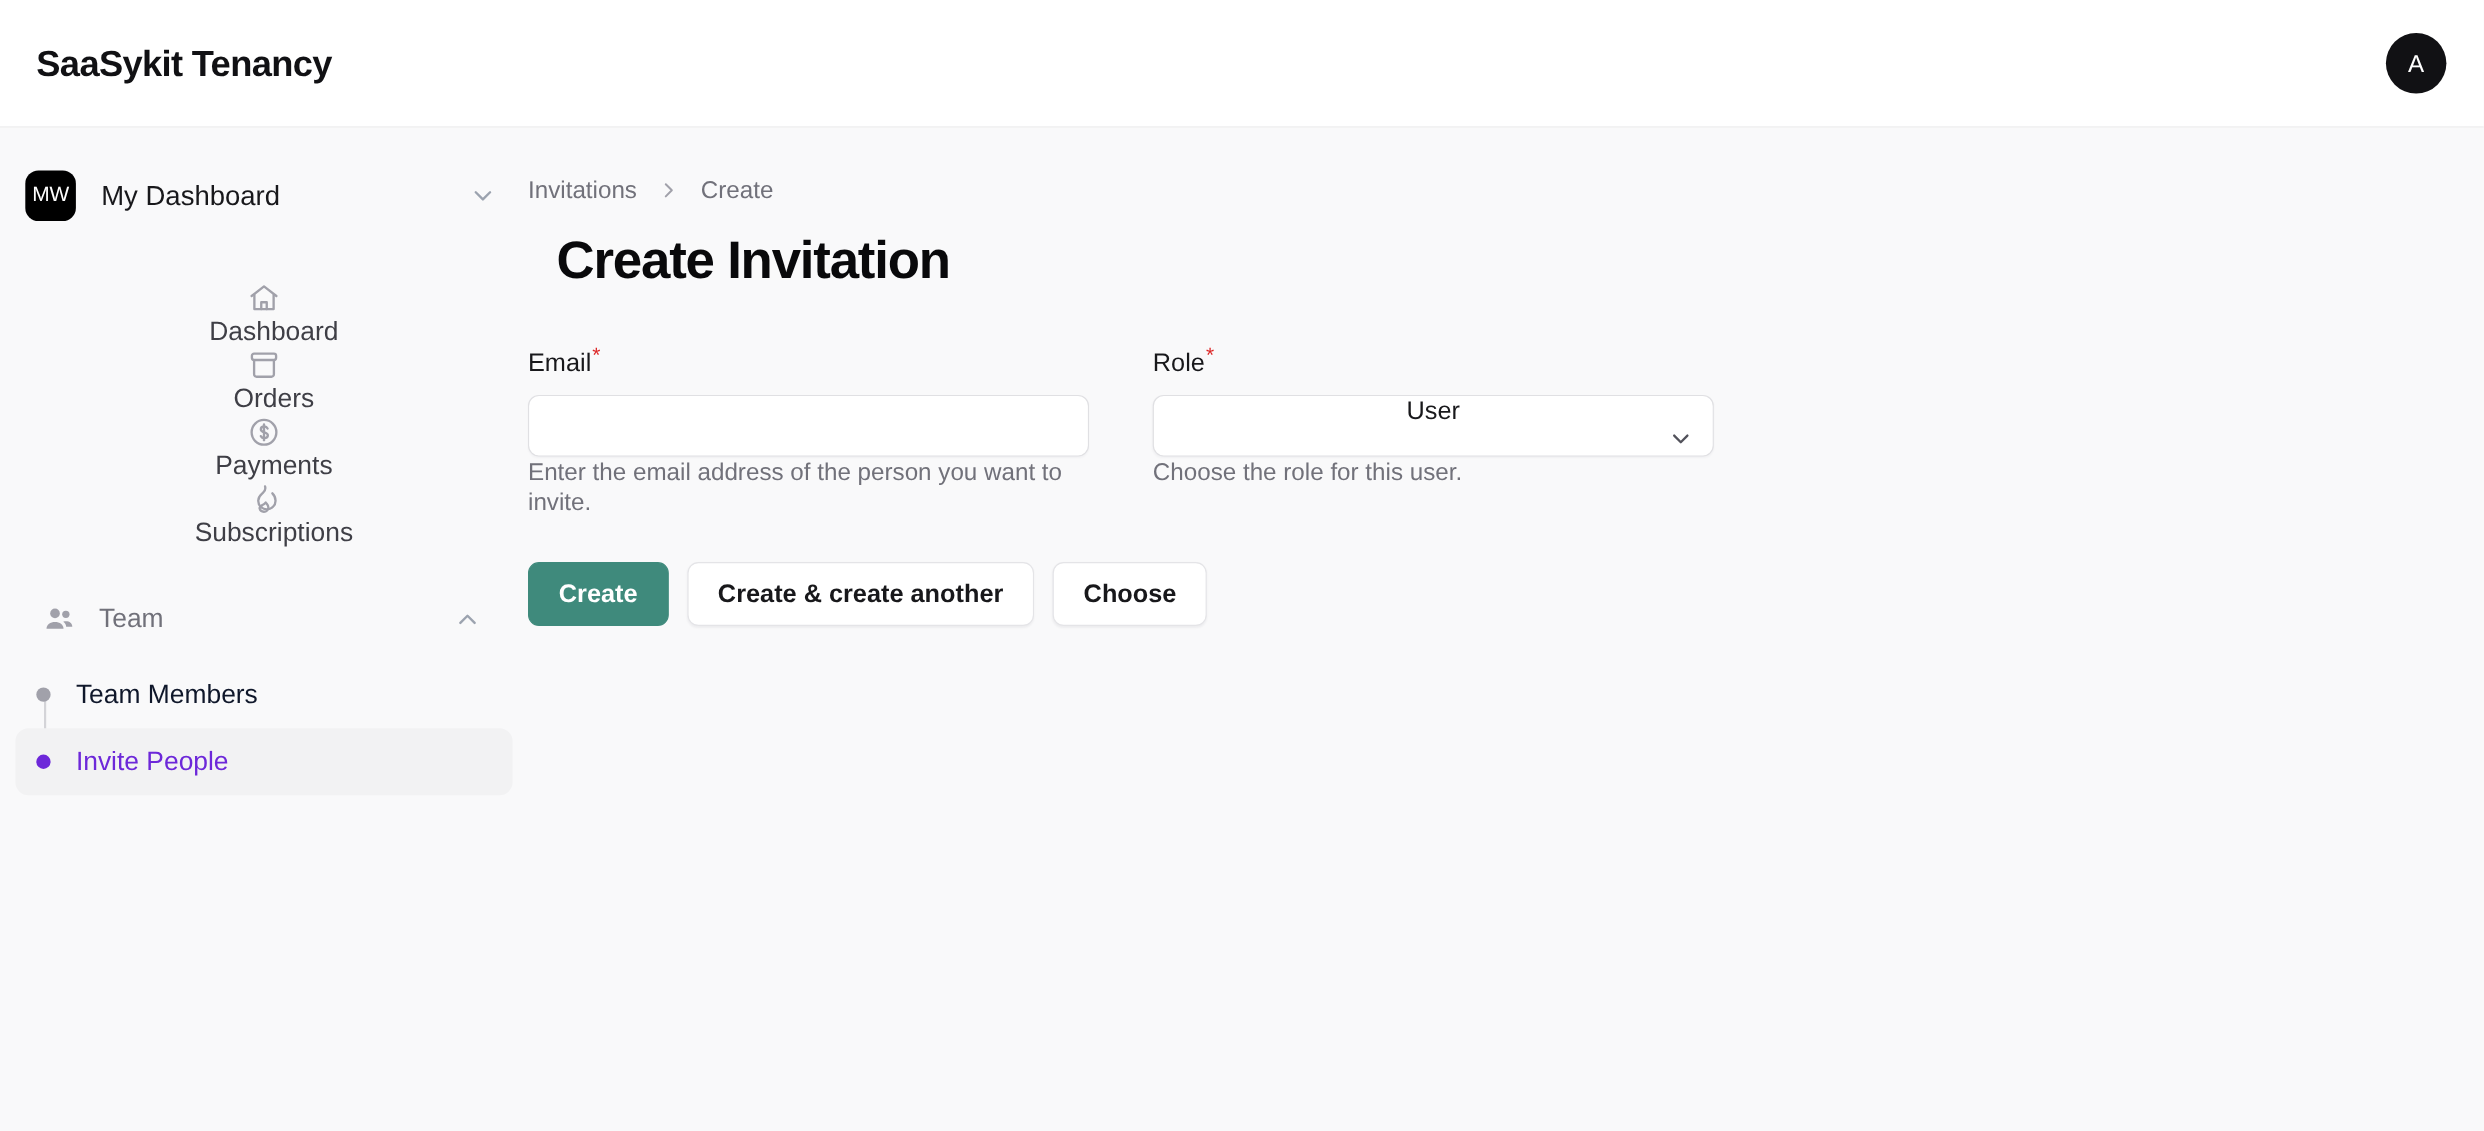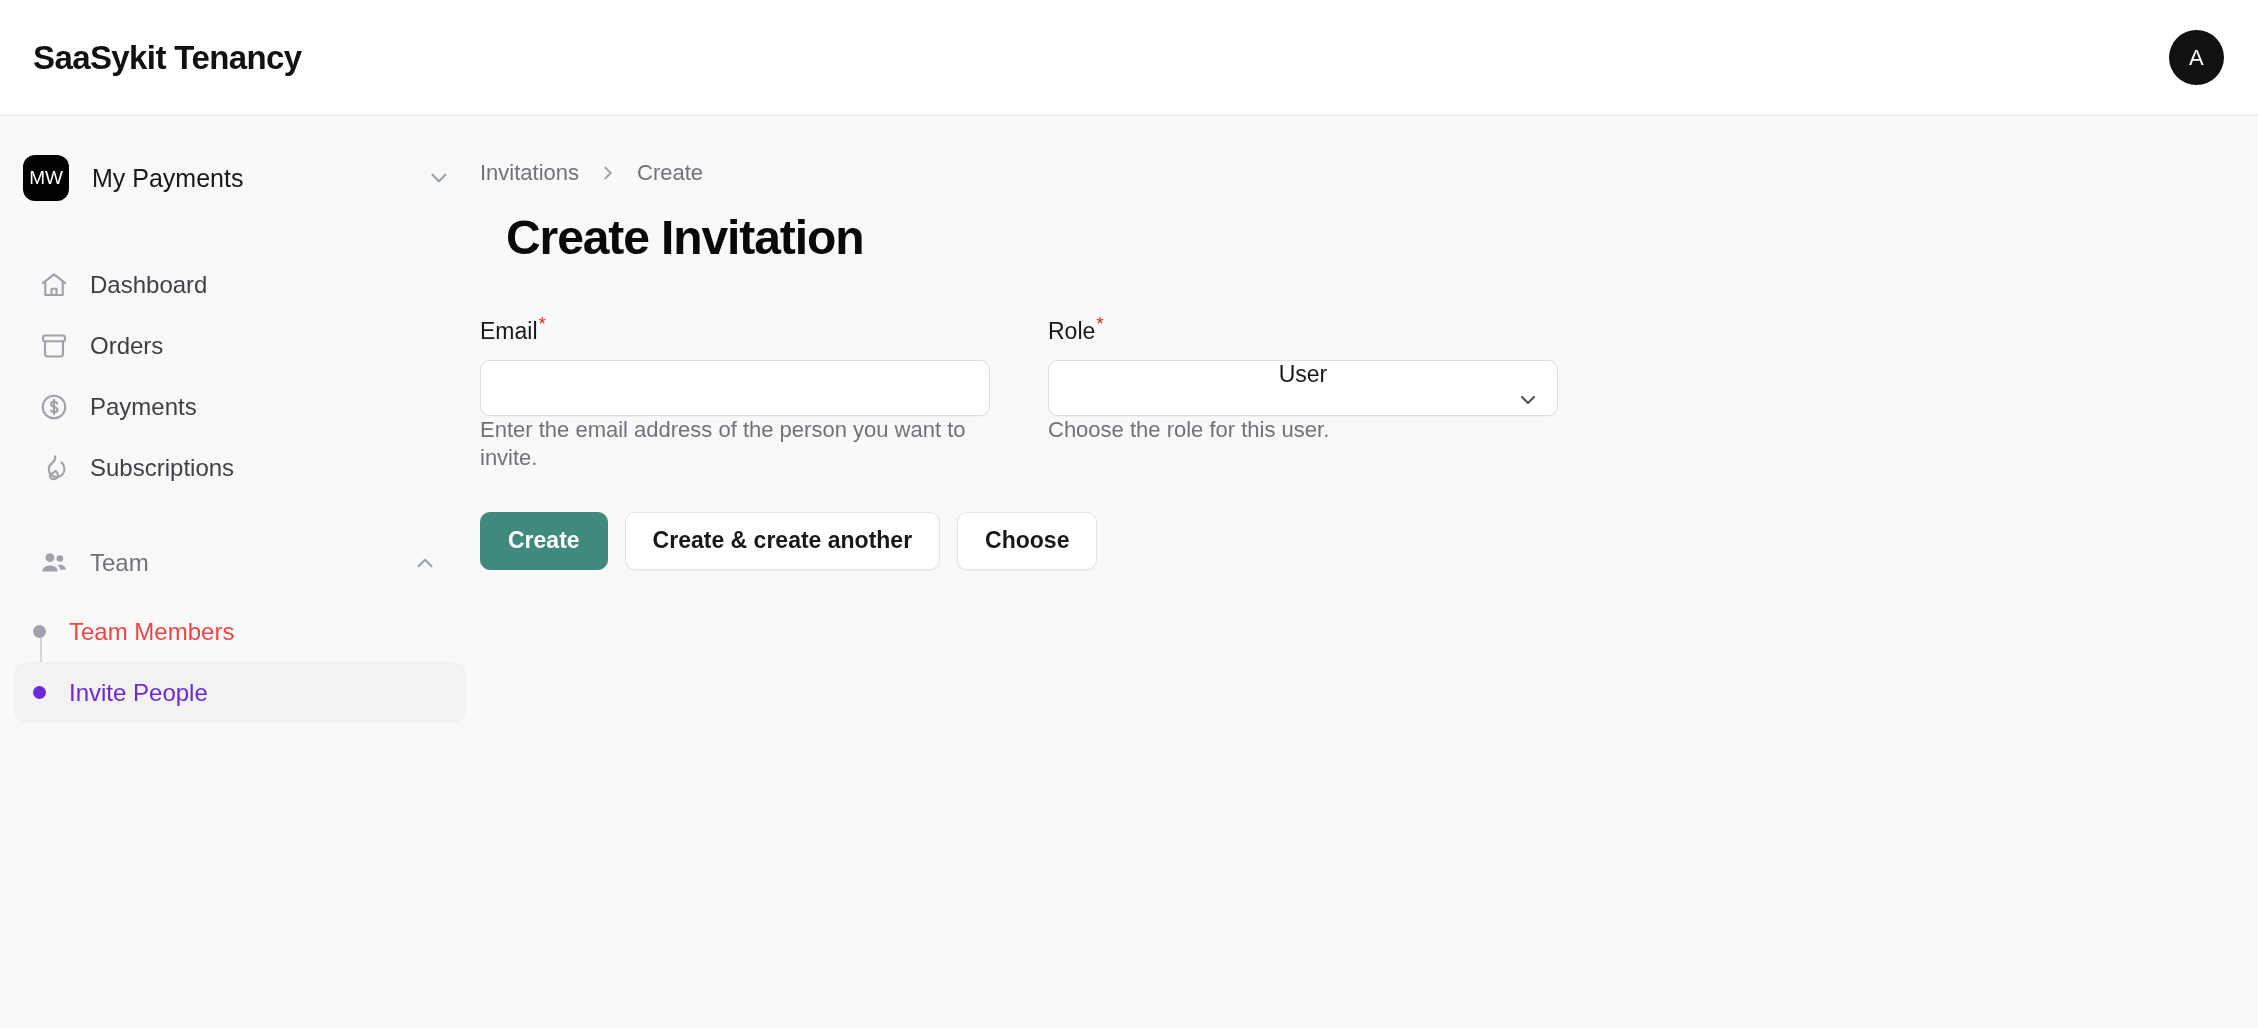--- a/index.html
+++ b/index.html
@@ -99,20 +99,21 @@
     margin-top: 38px;
   }
   .nav-item {
     display: flex;
     align-items: center;
     height: 61px;
     padding: 0 24px 0 23px;
     cursor: pointer;
     border-radius: 12px;
     margin: 0 14px;
+    flex-direction: column;
   }
   .nav-icon {
     width: 34px;
     height: 34px;
     flex: 0 0 34px;
     display: flex;
     align-items: center;
     justify-content: center;
     color: #a1a1aa;
   }
@@ -169,21 +170,21 @@
     flex: 0 0 13px;
     border-radius: 50%;
     background: #a1a1aa;
     margin-left: 10px;
     z-index: 1;
   }
   .sub-item.active .sub-dot { background: #6d28d9; }
   .sub-label {
     margin-left: 23px;
     font-size: 24px;
-    color: #ef4444;
+    color: #0f172a;
     white-space: nowrap;
   }
   .sub-item.active .sub-label { color: #6d28d9; }
 
   
   .main {
     flex: 1;
     padding: 42px 42px 0 0;
   }
 
@@ -309,21 +310,21 @@
 </div>
 
 <div class="shell">
 
   <nav class="sidebar">
 
     <div class="workspace">
       <div class="ws-badge">
         <span>MW</span>
       </div>
-      <div class="ws-name">My Payments</div>
+      <div class="ws-name">My Dashboard</div>
       <div class="ws-chev">
         <svg width="26" height="26" viewBox="0 0 24 24" fill="none" stroke="currentColor" stroke-width="2" stroke-linecap="round" stroke-linejoin="round">
             <polyline points="6 9 12 15 18 9"></polyline>
           </svg>
       </div>
     </div>
 
     <div class="nav">
 
       <div class="nav-item">

